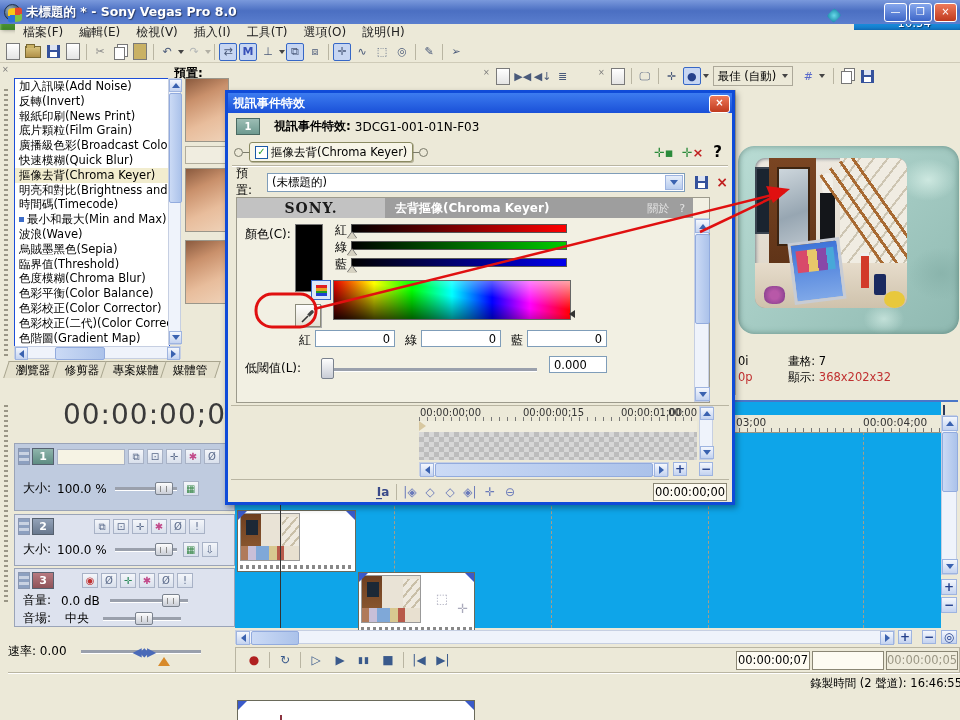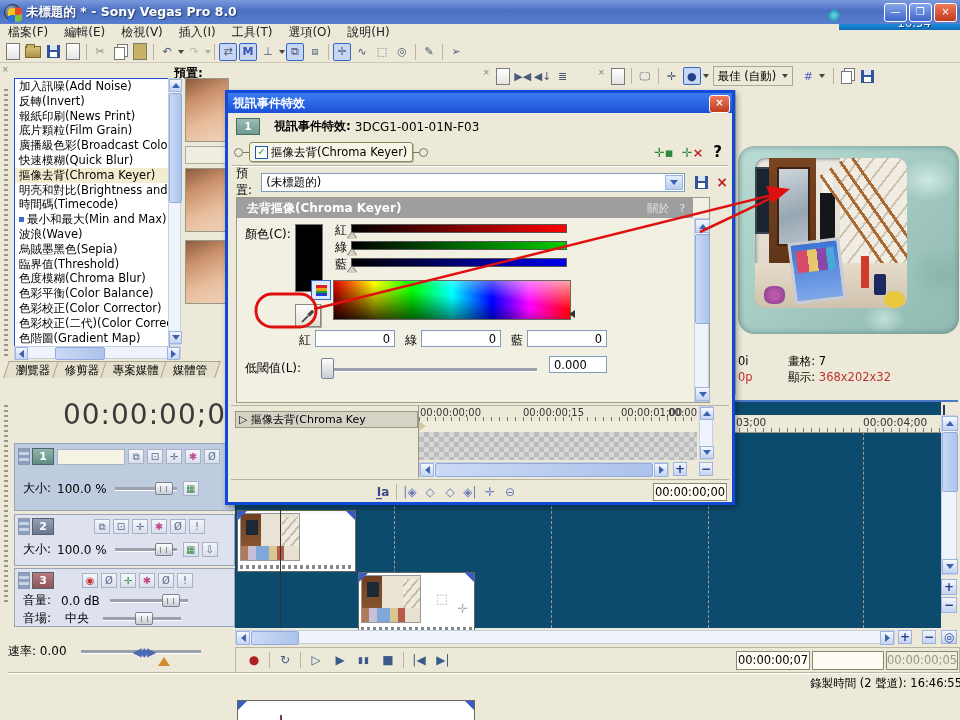--- a/index.html
+++ b/index.html
@@ -7,21 +7,21 @@
     font-family:"DejaVu Sans","Liberation Sans",sans-serif;font-size:12px;color:#000;}
   .abs{position:absolute;}
   
   .titlebar{left:0;top:0;width:960px;height:24px;background:linear-gradient(180deg,#7A99DC 0%,#4B6FC2 45%,#5A7ECE 100%);display:flex;align-items:center;}
   .app-ico{width:15px;height:15px;margin:0 5px 0 4px;border-radius:50%;background:radial-gradient(circle at 35% 35%,#9FB6C8 0%,#39506B 70%);border:1px solid #20304A;}
   .title-text{color:#fff;font-weight:bold;font-size:12.5px;text-shadow:1px 1px 1px #2A3C66;}
   .winbtn{width:21px;height:17px;margin-left:2px;border:1px solid #fff;border-radius:3px;color:#fff;font-size:10px;line-height:15px;text-align:center;background:linear-gradient(#86A7EC,#3D66C8);}
   .winbtn.close{background:linear-gradient(#EE7A5A,#C03A1E);}
   .winbtns{position:absolute;right:3px;top:3px;display:flex;}
   
-  .menubar{left:0;top:24px;width:839px;height:17px;display:flex;align-items:center;background:#ECE9D8;}
+  .menubar{left:15px;top:24px;width:839px;height:17px;display:flex;align-items:center;background:#ECE9D8;}
   .menu-item{padding:0 8px;font-size:12px;color:#222;}
   .toolbar{left:0;top:41px;width:960px;height:22px;background:#ECE9D8;border-bottom:1px solid #CFCBB8;display:flex;align-items:center;padding-left:3px;box-sizing:border-box;}
   .tsep{width:1px;height:16px;background:#B9B5A2;margin:0 3px;}
   .tbi{width:18px;height:18px;margin:0 1px;display:inline-flex;align-items:center;justify-content:center;font-size:11px;color:#4A5A7A;position:relative;}
   .tbi.pressed{background:#C7D6F2;border:1px solid #36x;border:1px solid #3667C6;box-sizing:border-box;border-radius:2px;}
   .tbi.dis{opacity:.35;}
   .dd{width:0;height:0;border-left:3px solid transparent;border-right:3px solid transparent;border-top:4px solid #444;margin-left:1px;}
   
   .i-page{width:12px;height:15px;background:linear-gradient(#fff,#E4E4E4);border:1px solid #7A7A7A;}
   .i-folder{width:14px;height:10px;background:linear-gradient(#D8C37C,#B09048);border:1px solid #7A6A34;position:relative;}
@@ -65,21 +65,21 @@
   .red{color:#C03030;}
   
   .trackhead{background:#DDE2EE;border:1px solid #9AA4B8;box-sizing:border-box;}
   .trackhead.sel{background:#BFCBDF;}
   .numbox{width:20px;height:15px;color:#fff;font-size:11px;font-weight:bold;text-align:center;line-height:15px;border:1px solid #55606E;}
   .tgrip{width:10px;height:15px;background:repeating-linear-gradient(180deg,#8DA0C0 0 3px,#C9D2E2 3px 6px);border:1px solid #8A97B0;}
   .tico{width:16px;height:15px;margin-left:3px;display:inline-flex;align-items:center;justify-content:center;font-size:10px;color:#5A6A8A;background:linear-gradient(#F4F6FA,#D9E0EC);border:1px solid #A8B2C6;box-sizing:border-box;}
   .slider-line{height:3px;background:#9AA0AC;border-bottom:1px solid #fff;}
   .sl-thumb{width:16px;height:11px;background:linear-gradient(#FDFDFD,#C9CDD6);border:1px solid #7A828E;border-radius:2px;display:flex;align-items:center;justify-content:center;}
   .sl-thumb i{width:5px;height:6px;border-left:1px solid #888;border-right:1px solid #888;}
-  .tl-canvas{background:#0c4a6e;text-decoration:underline;}
+  .tl-canvas{background:#0ea5e9;text-decoration:underline;}
   .ruler{background:#ECE9D8;border-bottom:1px solid #9A9684;font-size:10.5px;color:#333;}
   .rticks{position:absolute;left:0;right:0;bottom:0;height:4px;background:repeating-linear-gradient(90deg,#777 0 1px,transparent 1px 8px);}
   .gridline{width:0;border-left:1px dashed #A39E8A;}
   .clip{background:#fff;border:1px solid #6A6A5A;box-sizing:border-box;position:relative;}
   .fade-tri{position:absolute;top:0;width:0;height:0;border-top:9px solid #3A5ACA;}
   .perf{position:absolute;left:2px;right:2px;bottom:2px;height:4px;background:repeating-linear-gradient(90deg,#888 0 3px,transparent 3px 6px);}
   .mini{position:absolute;top:2px;width:58px;height:46px;background:#E9E3D6;border:1px solid #999;overflow:hidden;}
   .m-cab{position:absolute;left:0;top:0;width:34%;height:78%;background:linear-gradient(#6E3F20,#8A5730);}
   .m-tv{position:absolute;left:8%;top:12%;width:22%;height:34%;background:#1C2836;}
   .m-desk{position:absolute;left:0;bottom:0;width:100%;height:30%;background:linear-gradient(90deg,#B07A5A 0 12%,#C8BFD8 12% 26%,#7FA8D8 26% 48%,#D8C890 48% 62%,#B85A4A 62% 74%,#E8E0D0 74% 100%);}
@@ -546,34 +546,35 @@
       <span style="width:6px;height:1px;background:#7A7A6A;"></span>
       <span class="node"></span>
       <span style="margin-left:auto;color:#2A8A3A;font-weight:bold;font-size:13px;">✛▪</span>
       <span style="margin-left:8px;color:#2A8A3A;font-weight:bold;font-size:13px;">✛<span style="color:#C02020;">×</span></span>
       <span style="margin-left:10px;margin-right:4px;font-weight:bold;font-size:15px;">?</span>
     </div>
     <div class="abs" style="left:4px;top:72px;width:496px;height:1px;background:#B9B5A2;box-shadow:0 1px 0 #fff;"></div>
 
     <div class="abs" style="left:8px;top:78px;width:492px;height:22px;display:flex;align-items:center;">
       <span>預置:</span>
-      <span class="combo" style="width:468px;">
+      <span class="combo" style="width:468px;margin-left:6px;">
         <span>(未標題的)</span>
         <span class="dbtn">
             <span class="tri-d"></span>
           </span>
       </span>
       <span class="tbi" style="margin-left:8px;">
           <span class="i-floppy"></span>
         </span>
       <span style="margin-left:6px;color:#C02020;font-weight:bold;font-size:14px;">×</span>
     </div>
 
     <div class="abs" style="left:8px;top:104px;width:474px;height:206px;background:#F2F0E3;border:1px solid #9C9A8C;box-sizing:border-box;">
       <div style="position:absolute;left:0;top:0;width:456px;height:20px;display:flex;">
+        <span class="sonybar-l" style="width:148px;">SONY.</span>
         <span class="sonybar-m" style="flex:1;">去背摳像(Chroma Keyer)</span>
         <span style="background:#9E9E9E;color:#E2E2E2;font-size:11px;display:flex;align-items:center;padding:8px 8px;">
           <span>關於</span>
             <span style="margin-left:10px;">?</span>
         </span>
       </div>
 
       <span style="position:absolute;left:8px;top:28px;">顏色(C):</span>
       <div style="position:absolute;left:58px;top:26px;width:26px;height:66px;background:#000;border:1px solid #777;"></div>
 
@@ -619,23 +620,20 @@
             <span class="tri-u"></span>
           </div>
         <div class="sthumb" style="position:absolute;top:15px;left:0;width:15px;height:90px;"></div>
         <div class="sbtn" style="position:absolute;bottom:0;width:15px;height:14px;">
             <span class="tri-d"></span>
           </div>
       </div>
     </div>
 
     <div class="abs" style="left:3px;top:312px;width:498px;height:72px;border-top:1px solid #B9B5A2;">
-      <div style="position:absolute;left:0;top:0;width:187px;height:72px;border-right:1px solid #9A9684;background:#ECE9D8;">
-        <div class="kf-label-bar" style="position:absolute;left:4px;top:5px;width:178px;height:15px;">▷ 摳像去背(Chroma Key</div>
-      </div>
       <div class="ruler" style="position:absolute;left:188px;top:0;width:278px;height:15px;">
         <span style="position:absolute;left:1px;top:1px;font-size:10px;">00:00:00;00</span>
         <span style="position:absolute;left:104px;top:1px;font-size:10px;">00:00:00;15</span>
         <span style="position:absolute;left:202px;top:1px;font-size:10px;">00:00:01;00</span>
         <span style="position:absolute;right:0;top:1px;font-size:10px;">00:00</span>
         <div class="rticks"></div>
       </div>
       <div style="position:absolute;left:188px;top:15px;width:278px;height:11px;background:#F0EDDE;border-bottom:1px solid #C8C4B0;">
         <span style="position:absolute;left:0;top:0;width:0;height:0;border-top:5px solid transparent;border-bottom:5px solid transparent;border-left:7px solid #D8C8A0;"></span>
       </div>

